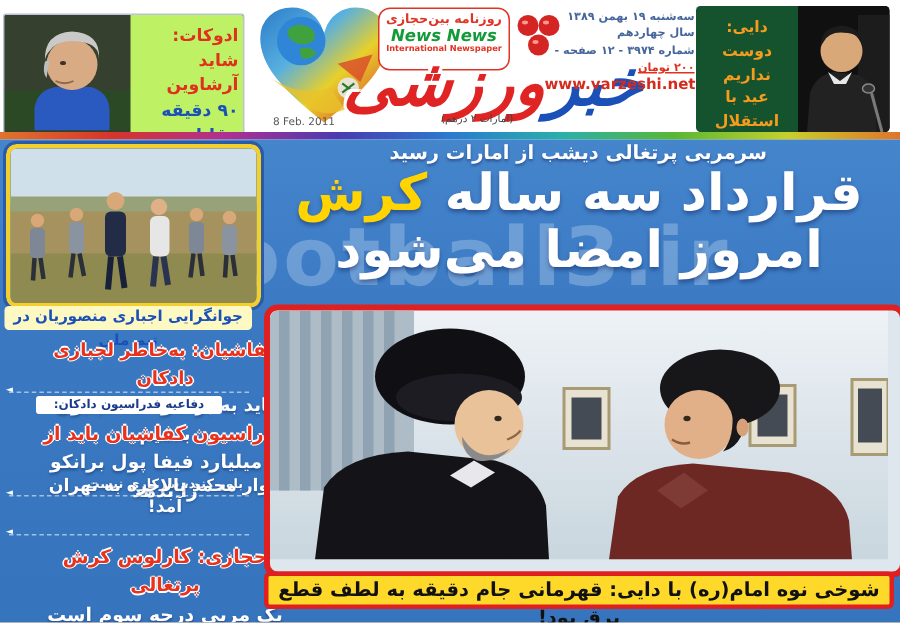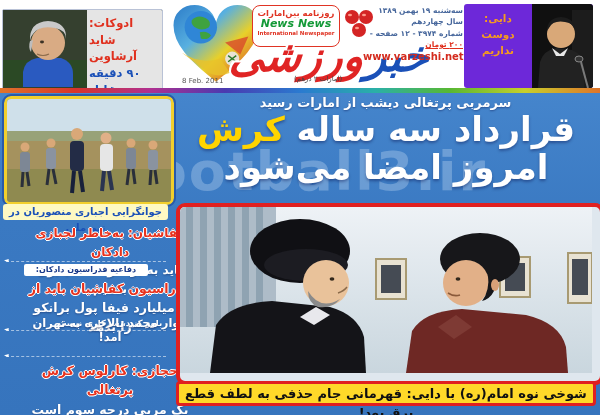--- a/index.html
+++ b/index.html
@@ -3,21 +3,21 @@
 <meta charset="utf-8">
 <style>
   html,body{margin:0;padding:0;background:#888;}
   .page{position:relative;width:600px;height:415px;margin:0 auto;background:#fff;
         font-family:"DejaVu Sans",sans-serif;overflow:hidden;}
 
   
   .box-advocaat{position:absolute;left:2px;top:9px;width:159px;height:79px;
     border:1px solid #b9c2d6;display:flex;background:#30402e;border-radius:2px;overflow:hidden;}
   .adv-photo{width:84px;height:100%;flex:none;}
-  .adv-text{flex:1;background:#e5e5e5;direction:rtl;text-align:left;
+  .adv-text{flex:1;background:#bef264;direction:rtl;text-align:right;
     font-weight:bold;font-size:11.5px;line-height:1.45;padding:5px 3px 0 2px;}
   .adv-text .r{color:#e0301e;} .adv-text .b{color:#1a50b8;}
 
   .logo-heart{position:absolute;left:168px;top:2px;width:96px;height:85px;}
   .logo-bubble{position:absolute;left:252px;top:5px;width:88px;height:42px;background:#fff;
     border:1.5px solid #e03424;border-radius:8px;text-align:center;padding-top:2px;box-sizing:border-box;}
   .logo-bubble .fa{direction:rtl;color:#e03424;font-size:8.5px;font-weight:bold;line-height:1.2;}
   .logo-bubble .en{color:#149a38;font-size:11px;font-weight:bold;font-style:italic;line-height:1.1;}
   .logo-bubble .en2{color:#e03424;font-size:5.5px;font-weight:bold;line-height:1.2;}
   .logo-balls{position:absolute;left:341px;top:8px;width:36px;height:32px;}
@@ -28,21 +28,21 @@
   .masthead .blue{color:#1a50b8;} .masthead .red{color:#e02424;}
   .logo-date-en{position:absolute;left:182px;top:77px;font-size:7px;color:#555;}
   .logo-price-note{position:absolute;left:294px;top:75px;font-size:7px;color:#444;direction:rtl;}
 
   .date-block{position:absolute;left:363px;top:5px;width:100px;direction:rtl;}
   .date-block .l1{font-size:7.5px;color:#47679c;font-weight:bold;line-height:1.5;}
   .date-block .l2{font-size:7.5px;color:#47679c;font-weight:bold;line-height:1.5;}
   .date-block .l2 .price{color:#e0301e;text-decoration:underline;}
   .date-block .url{font-size:10px;color:#d42b1e;font-weight:bold;direction:ltr;line-height:1.4;}
 
-  .box-daei{position:absolute;left:464px;top:4px;width:129px;height:84px;background:#6d28d9;
+  .box-daei{position:absolute;left:464px;top:4px;width:129px;height:84px;background:#14532d;
     border-radius:3px;display:flex;overflow:hidden;}
   .daei-text{width:68px;flex:none;direction:rtl;text-align:center;color:#f59b1e;
     font-weight:bold;font-size:10.5px;line-height:1.5;padding-top:7px;}
   .daei-photo{flex:1;}
 
   
   .rainbow{position:absolute;left:0;top:88px;width:600px;height:5px;
     background:linear-gradient(90deg,#e0742a,#d8342a,#b03090,#4a3ab0,#2a7ad0,#2ab0a8,#58b832,#c8d02a,#e0742a);}
 
   
@@ -123,21 +123,21 @@
     <circle cx="31" cy="25" r="16" fill="#2f86d6"></circle>
     <path d="M22 18 Q28 12 36 16 Q42 19 39 25 Q33 29 27 26 Q21 23 22 18 Z" fill="#3fa23f"></path>
     <path d="M30 30 Q37 28 41 33 Q38 38 31 36 Z" fill="#3fa23f"></path>
     <path d="M12 50 Q30 62 50 56 L60 70 Q46 76 36 68 Z" fill="#e8c22a" opacity=".8"></path>
     <path d="M55 40 L78 34 L70 52 Z" fill="#d84a2a" opacity=".8"></path>
     <circle cx="62" cy="56" r="7" fill="#e8e8e8" opacity=".9"></circle>
     <path d="M58 53 L66 59 M66 53 L58 59" stroke="#2a7a2a" stroke-width="1.4"></path>
   </svg>
 
   <div class="logo-bubble">
-    <div class="fa">روزنامه بین‌امارات</div>
+    <div class="fa">روزنامه بین‌حجازی</div>
     <div class="en">News News</div>
     <div class="en2">International Newspaper</div>
   </div>
 
   <svg class="logo-balls" viewBox="0 0 36 32">
     <circle cx="11" cy="9" r="7" fill="#d42424"></circle>
       <circle cx="25" cy="9" r="7" fill="#d42424"></circle>
     <circle cx="18" cy="22" r="7" fill="#d42424"></circle>
     <ellipse cx="9" cy="7" rx="2" ry="1.3" fill="#ff9a8a"></ellipse>
       <ellipse cx="23" cy="7" rx="2" ry="1.3" fill="#ff9a8a"></ellipse>
@@ -157,20 +157,21 @@
       <span>شماره ۳۹۷۴ - ۱۲ صفحه -</span>
       <span class="price">۲۰۰ تومان</span>
     </div>
     <div class="url">www.varzeshi.net</div>
   </div>
 
   <div class="box-daei">
     <div class="daei-text">
       <div>دایی:</div>
       <div>دوست نداریم</div>
+      <div>عید با استقلال</div>
 
     </div>
     <div class="daei-photo">
       <svg width="66" height="84" viewBox="0 0 66 84">
         <rect width="66" height="84" fill="#101010"></rect>
         <rect x="40" y="6" width="26" height="78" fill="#1c1c1c"></rect>
         <path d="M6 84 L8 58 Q12 46 24 44 L40 46 Q50 50 52 62 L52 84 Z" fill="#222"></path>
         <circle cx="29" cy="30" r="14" fill="#d9a878"></circle>
         <path d="M15 27 Q15 14 29 13 Q43 14 43 27 Q42 19 33 18 Q21 16 17 24 Z" fill="#1c1c1c"></path>
         <path d="M20 44 L28 50 L36 44 L32 52 L24 52 Z" fill="#e8e8e8"></path>
@@ -320,15 +321,15 @@
         <ellipse cx="300" cy="52" rx="40" ry="26" fill="#17171a"></ellipse>
         <circle cx="286" cy="76" r="23" fill="#e2b088"></circle>
         <path d="M308 66 Q316 72 314 84 Q310 92 302 94 Q310 84 308 66 Z" fill="#17171a"></path>
         <ellipse cx="278" cy="72" rx="2.4" ry="1.8" fill="#33281c"></ellipse>
         <path d="M268 86 Q274 90 280 88" stroke="#8a5a3a" stroke-width="1.6" fill="none"></path>
         <ellipse cx="315" cy="78" rx="4" ry="6" fill="#d8a078"></ellipse>
       </g>
     </svg>
   </div>
 
-  <div class="caption">شوخی نوه امام(ره) با دایی: قهرمانی جام حذفی به لطف قطع برق بود!</div>
+  <div class="caption">شوخی نوه امام(ره) با دایی: قهرمانی جام دقیقه به لطف قطع برق بود!</div>
 
 </div>
 
 </body></html>

